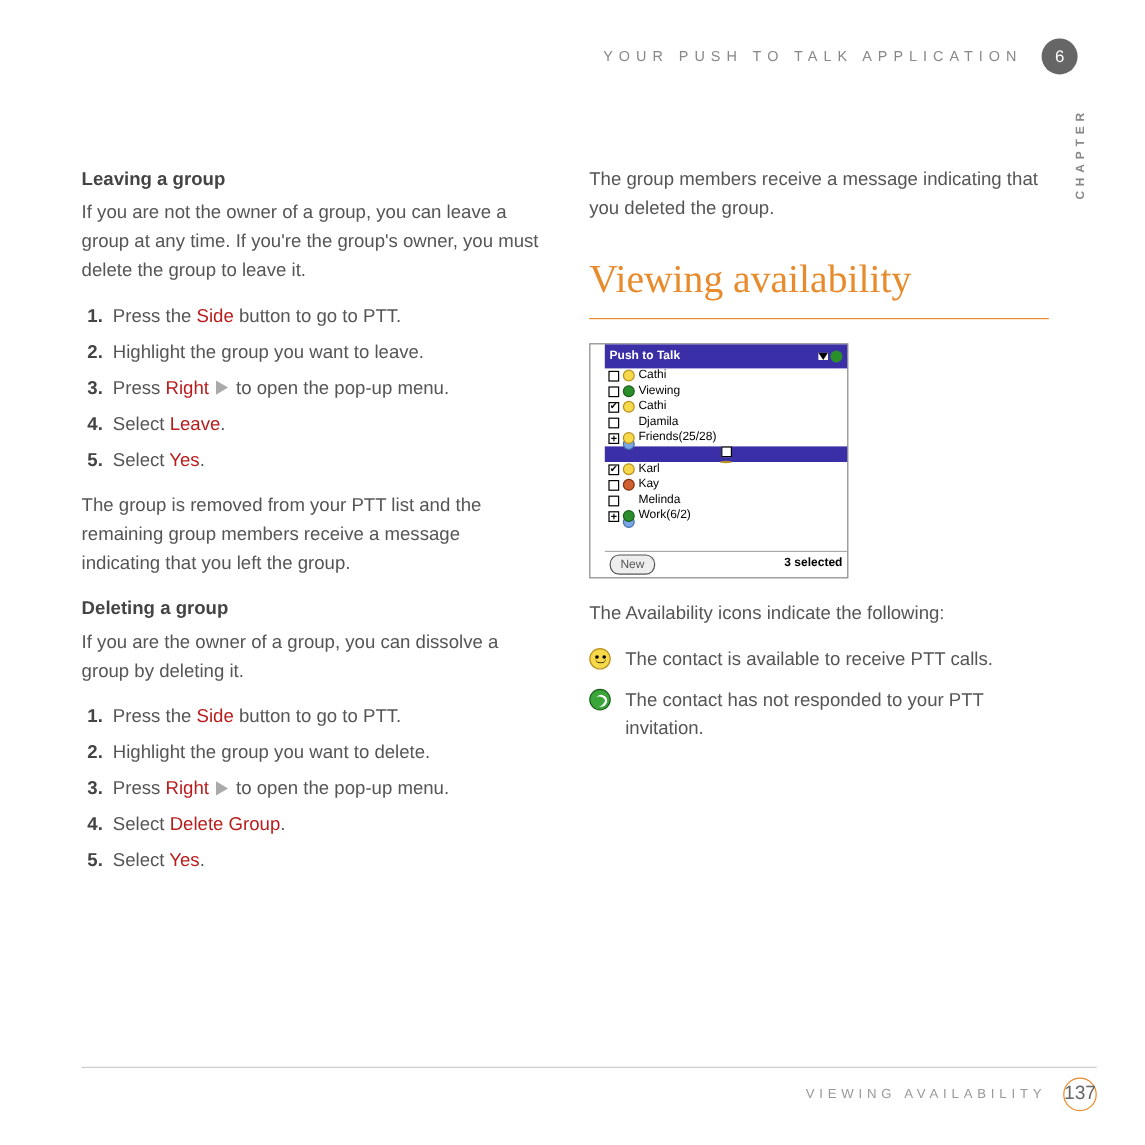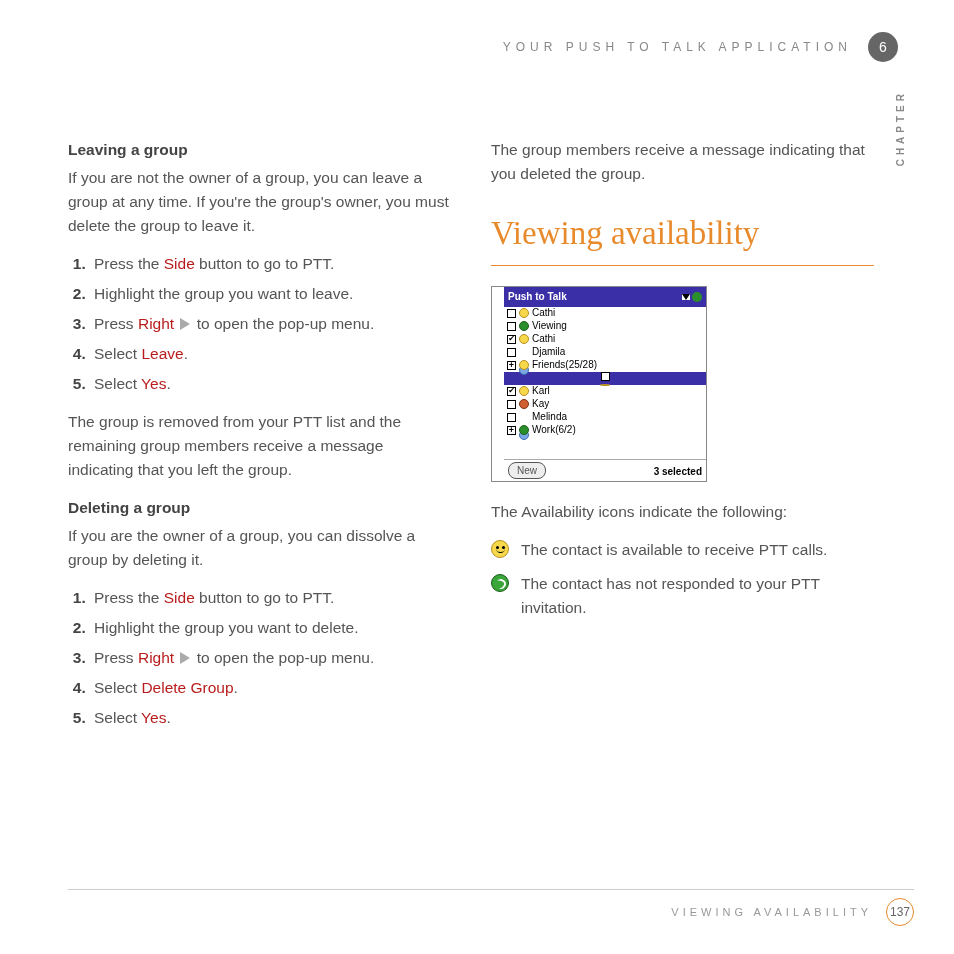--- a/index.html
+++ b/index.html
@@ -29,34 +29,34 @@
   .cb { width: 9px; height: 9px; border: 1px solid #000; background: #fff; display: inline-flex; align-items: center; justify-content: center; font-size: 8px; line-height: 1; }
   .cb.plus::after { content: "+"; font-weight: bold; font-size: 9px; }
   .cb.checked::after { content: "✔"; font-size: 8px; }
   .face { width: 10px; height: 10px; border-radius: 50%; display: inline-block; }
   .face.y { background: #f7d84a; border: 1px solid #b89020; }
   .face.g { background: #2a8f2a; border: 1px solid #1a5f1a; }
   .face.b { background: #7aa7e6; border: 1px solid #4070b0; }
   .face.r { background: #d06030; border: 1px solid #803010; }
   .face.gg { background: #f7d84a; border: 1px solid #b89020; position: relative; }
   .ss-spacer { height: 22px; }
-  .ss-footer { display: flex; justify-content: space-between; align-items: flex-end; padding: 2px 4px; border-top: 1px solid #aaa; }
+  .ss-footer { display: flex; justify-content: space-between; align-items: flex-start; padding: 2px 4px; border-top: 1px solid #aaa; }
   .ss-btn { border: 1px solid #555; border-radius: 8px; padding: 0 8px; font-size: 10px; background: #eee; }
   .ss-status { font-weight: bold; font-size: 10px; color: #000; margin-left: 39px; }
   .ss-arrow { color: #fff; font-size: 10px; margin-left: auto; }
   .legend { display: flex; gap: 12px; margin-bottom: 10px; align-items: flex-start; }
   .legend-icon { width: 18px; height: 18px; border-radius: 50%; flex-shrink: 0; margin-top: 2px; }
   .legend-icon.green { background: #3aa63a; border: 1.5px solid #1a5f1a; position: relative; }
   .legend-icon.green::after { content: ""; position: absolute; top: 4px; left: 4px; width: 8px; height: 8px; border: 2px solid #fff; border-left: none; border-bottom: none; border-radius: 50%; transform: rotate(30deg); }
   .legend-icon.smile { background: #f7d84a; border: 1.5px solid #b89020; position: relative; }
   .legend-icon.smile::before { content: ""; position: absolute; top: 5px; left: 4px; width: 3px; height: 3px; background: #000; border-radius: 50%; box-shadow: 6px 0 0 #000; }
   .legend-icon.smile::after { content: ""; position: absolute; bottom: 4px; left: 4px; width: 9px; height: 4px; border: 1.2px solid #000; border-top: none; border-left: none; border-right: none; border-radius: 0 0 8px 8px; }
   .footer { position: absolute; bottom: 28px; left: 68px; right: 40px; border-top: 1px solid #ccc; padding-top: 8px; display: flex; justify-content: flex-end; align-items: center; gap: 14px; }
   .footer-text { letter-spacing: 4px; font-size: 11px; color: #999; }
-  .page-badge { width: 28px; height: 28px; border: 1.5px solid #e88b2d; border-radius: 50%; display: flex; align-items: center; justify-content: center; font-size: 12px; color: #666; }
+  .page-badge { width: 28px; height: 28px; border: 1.5px solid #e88b2d; border-radius: 50%; display: flex; align-items: center; justify-content: center; font-size: 16px; color: #666; }
 </style>
 </head>
 <body>
 
 <div class="page">
   <div class="header">
     <span class="header-text">YOUR PUSH TO TALK APPLICATION</span>
     <span class="chapter-badge">6</span>
   </div>
   <div class="chapter-label">CHAPTER</div>

